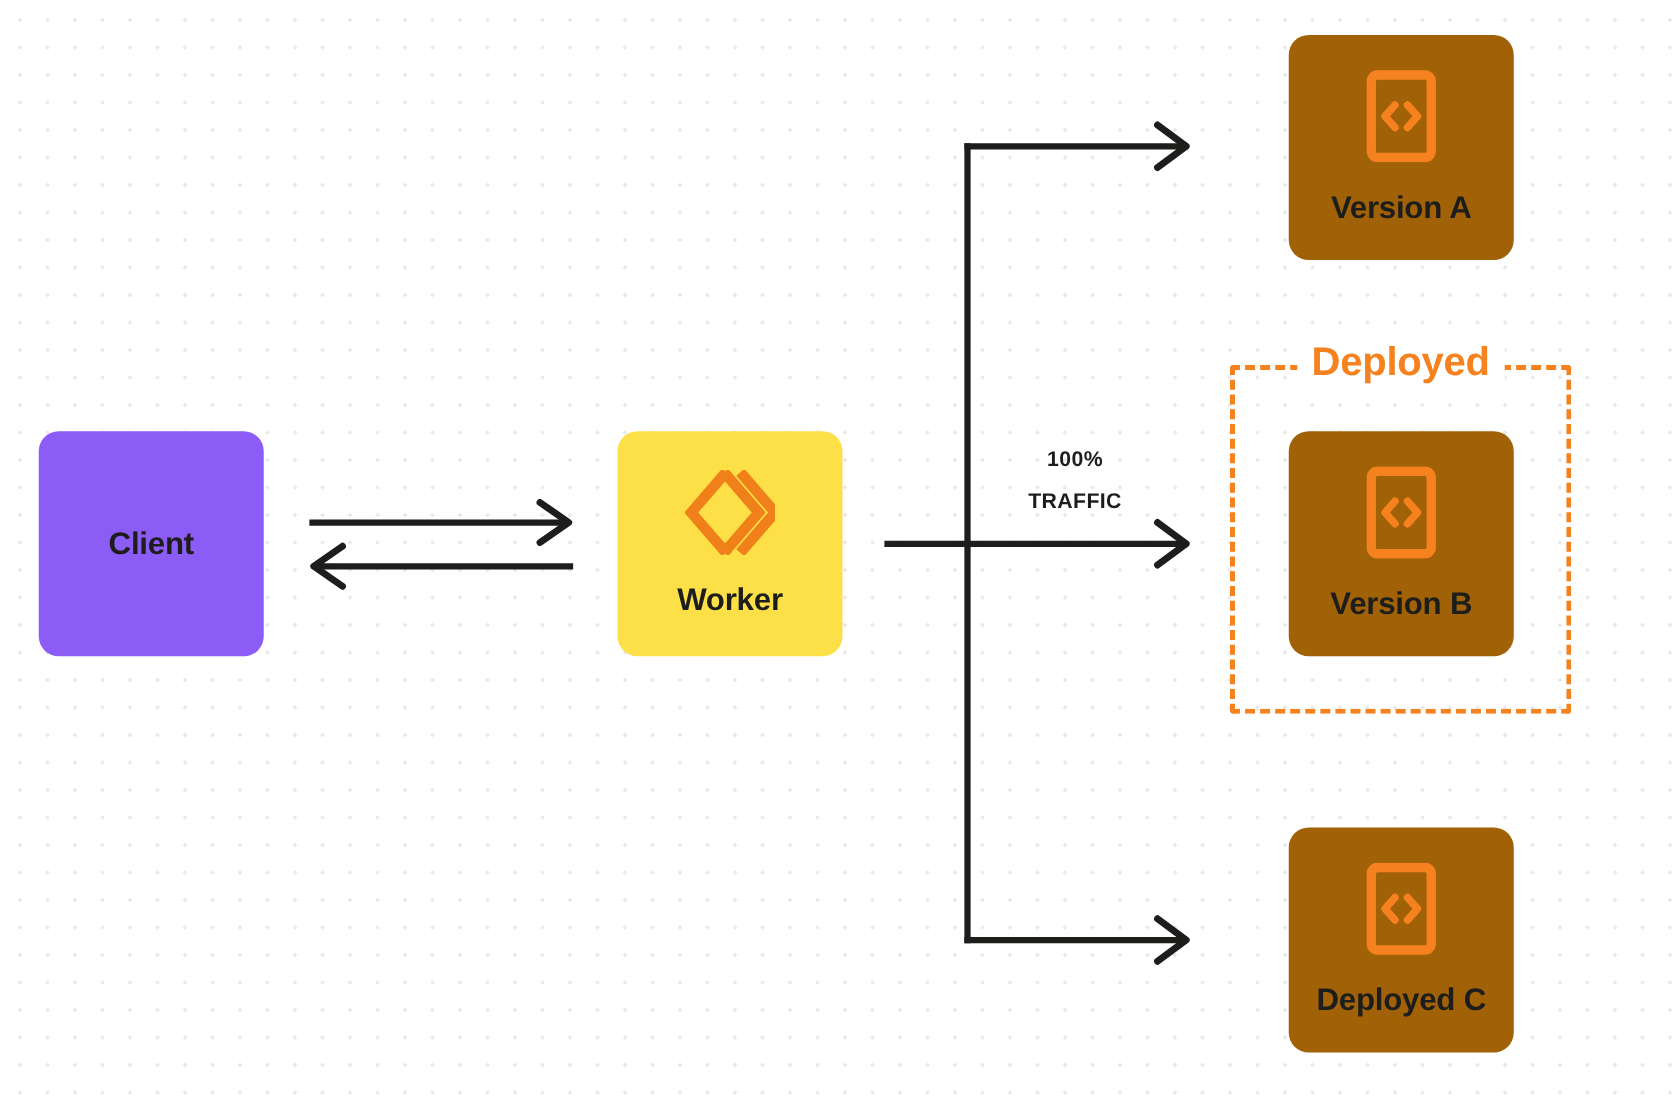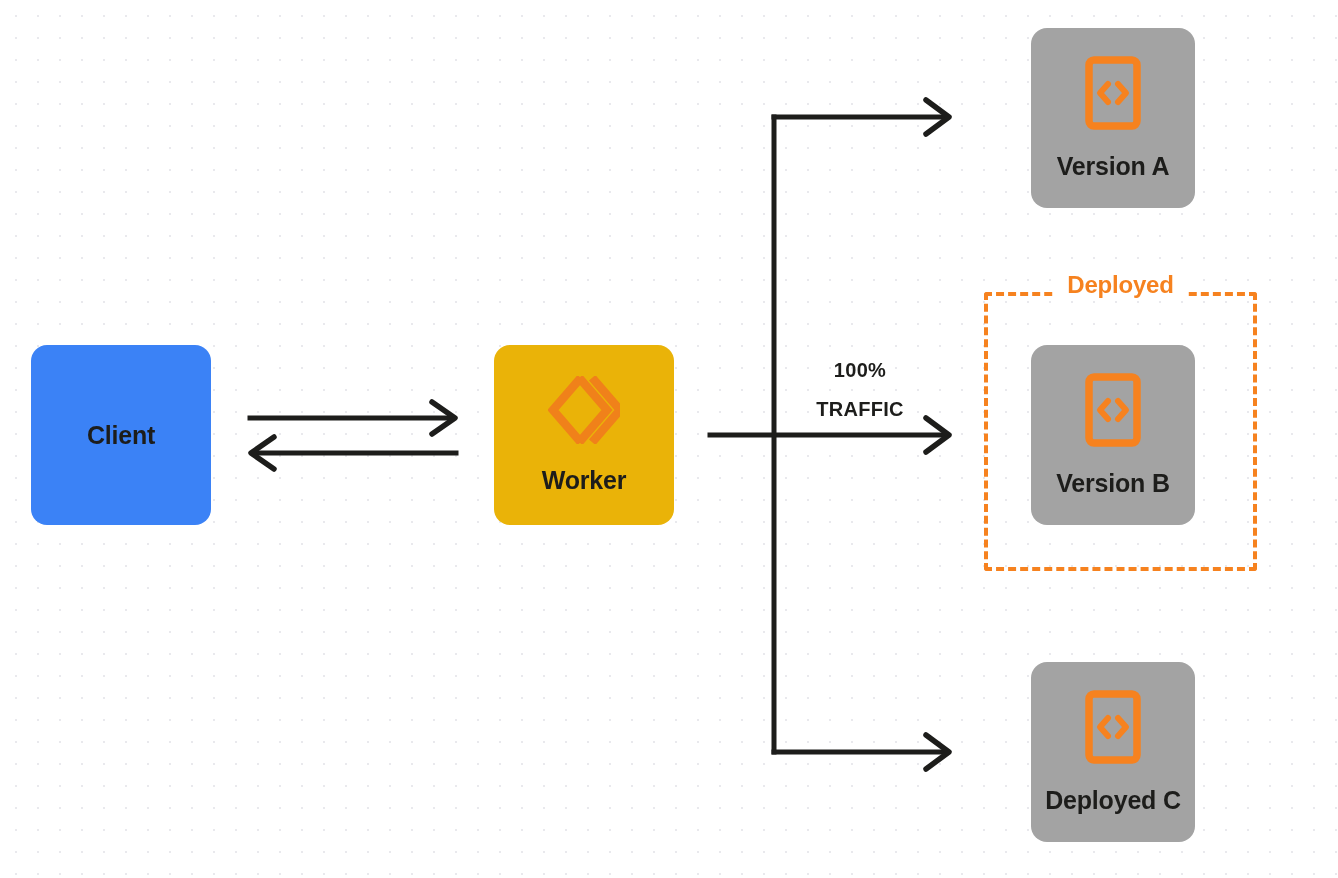--- a/index.html
+++ b/index.html
@@ -45,39 +45,39 @@
     letter-spacing: -0.2px;
     white-space: nowrap;
   }
 
   
   #client-node {
     left: 31px;
     top: 345px;
     width: 180px;
     height: 180px;
-    background: #3b82f6;
+    background: #8b5cf6;
     justify-content: center;
   }
 
   
   #worker-node {
     left: 494px;
     top: 345px;
     width: 180px;
     height: 180px;
-    background: #eab308;
+    background: #fde047;
   }
   #worker-node .node-label { margin-top: 22px; }
 
   
   .version-node {
-    width: 164px;
+    width: 180px;
     height: 180px;
-    background: #a3a3a3;
+    background: #a16207;
     left: 1031px;
   }
   #version-a-node { top: 28px; }
   #version-b-node { top: 345px; justify-content: center; }
   #version-c-node { top: 662px; }
   .version-node .node-label { margin-top: 22px; }
 
   .code-icon { display: block; }
 
   
@@ -94,36 +94,36 @@
     border: 4px dashed #f6821f;
     border-radius: 3px;
   }
   #deployed-label {
     position: absolute;
     top: -19px;
     left: 50%;
     transform: translateX(-50%);
     background: #ffffff;
     padding: 0 12px;
-    font-size: 24px;
+    font-size: 32px;
     font-weight: 700;
     color: #f6821f;
     letter-spacing: -0.2px;
     white-space: nowrap;
     line-height: 1;
   }
 
   
   #traffic-label {
     position: absolute;
     left: 790px;
     top: 351px;
     width: 140px;
     text-align: center;
-    font-size: 20px;
+    font-size: 17px;
     font-weight: 700;
     color: #1d1d1b;
     line-height: 1.95;
     letter-spacing: 0.3px;
   }
 
   #svg-links {
     position: absolute;
     left: 0; top: 0;
     width: 1338px;

